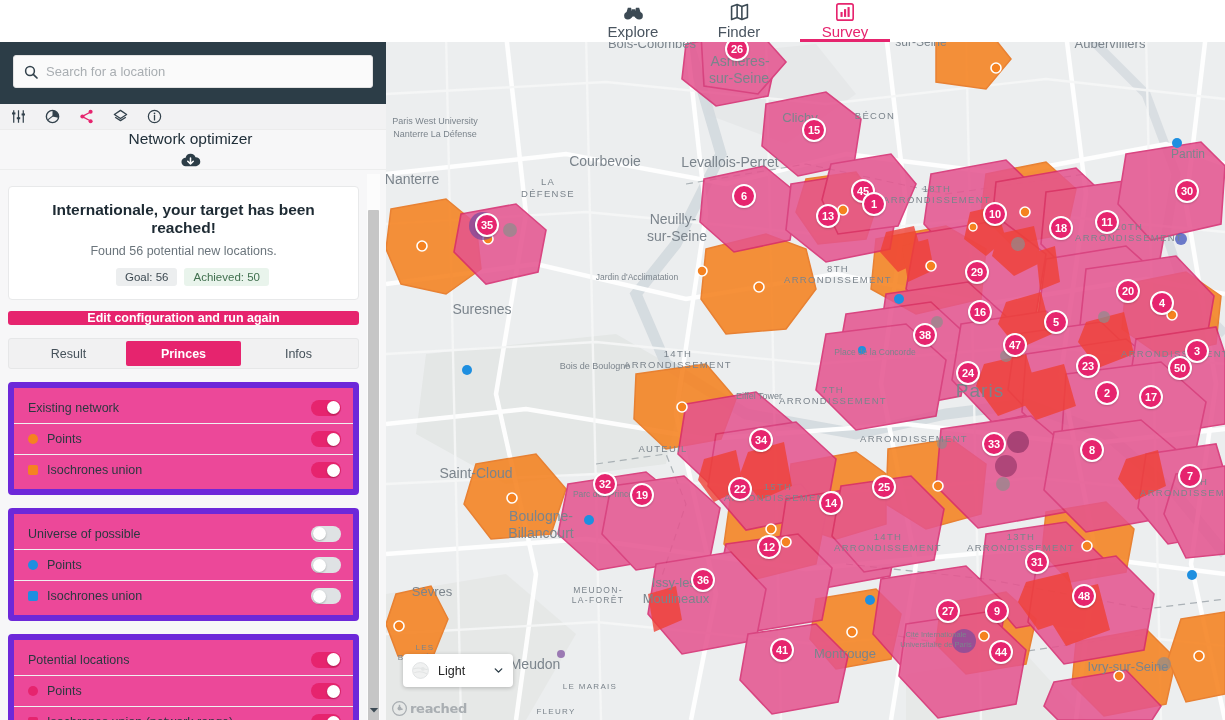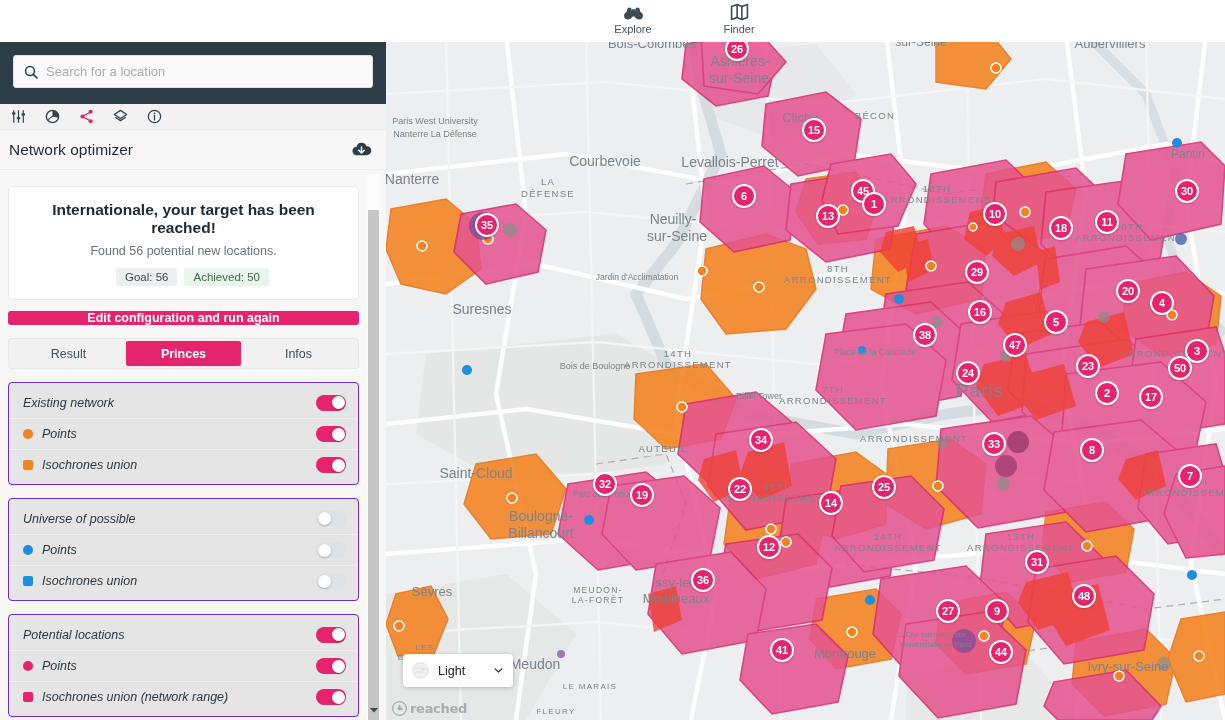--- a/index.html
+++ b/index.html
@@ -23,21 +23,21 @@
   .brand .dot { color: #e6246e; }
   .navgroup {
     position: absolute; left: 580px; top: 0; height: 42px;
     display: flex; align-items: flex-start; gap: 0;
   }
   .navitem {
     width: 106px; height: 42px; padding-top: 2px;
     display: flex; flex-direction: column; align-items: center; gap: 1px;
     cursor: pointer; position: relative;
   }
-  .navitem .nav-label { font-size: 11px; color: #4a5560; }
+  .navitem .nav-label { font-size: 15px; color: #4a5560; }
   .navitem.active .nav-label { color: #e6246e; }
   .navitem.active::after {
     content: ""; position: absolute; left: 8px; right: 8px; bottom: 0;
     height: 3px; background: #e6246e;
   }
   .navicon { height: 20px; display: flex; align-items: center; justify-content: center; }
 
   
   .sidebar {
     position: absolute; left: 0; top: 42px; width: 386px; height: 678px;
@@ -58,21 +58,21 @@
   .search-box input::placeholder { color: #a9aeb2; }
 
   .tool-row {
     height: 26px; background: #f2f2f3; display: flex; align-items: center;
     padding-left: 11px; gap: 19px; border-bottom: 1px solid #ececec;
   }
   .tool-icon { cursor: pointer; display: flex; align-items: center; }
 
   .panel-head {
     height: 40px; display: flex; align-items: center; justify-content: space-between;
-    padding: 0 14px 0 9px; background: #f7f7f8; border-bottom: 1px solid #eceded;
+    padding: 0 14px 0 9px; background: #f7f7f8; border-bottom: 1px solid #eceded; flex-direction: column;
   }
   .panel-title { font-size: 15.5px; color: #21303a; }
 
   .scroll-area {
     position: absolute; top: 130px; left: 0; width: 386px; height: 590px;
     overflow: hidden; padding: 0 0 0 0;
   }
   .scroll-inner { width: 372px; padding: 14px 0 0 8px; }
 
   .result-card {
@@ -98,22 +98,22 @@
     background: #f1f1f2; border: 1px solid #e6e7e8; border-radius: 3px;
     display: flex; align-items: center; padding: 2px;
   }
   .tab {
     flex: 1; height: 25px; display: flex; align-items: center; justify-content: center;
     font-size: 12.5px; color: #45515a; cursor: pointer; border-radius: 2px;
   }
   .tab.active { background: #e6246e; color: #fff; font-weight: bold; }
 
   .layer-group {
-    width: 351px; margin-top: 13px; background: #e5e5e5;
-    border: 1px solid #6d28d9; border-radius: 4px; padding: 4px 0; font-style: italic;
+    width: 351px; margin-top: 13px; background: #ec4899;
+    border: 6px solid #6d28d9; border-radius: 4px; padding: 4px 0;
   }
   .layer-row {
     height: 31px; display: flex; align-items: center; justify-content: space-between;
     padding: 0 12px 0 14px;
   }
   .layer-row.sub { border-top: 1px solid #f0f0f1; }
   .layer-left { display: flex; align-items: center; gap: 9px; }
   .layer-label { font-size: 12.5px; color: #2c3840; }
   .layer-label.head { font-size: 12.5px; color: #2c3840; }
   .dot-swatch { width: 10px; height: 10px; border-radius: 50%; display: inline-block; }
@@ -512,20 +512,31 @@
       <div class="navitem">
         <span class="navicon">
           <svg width="19" height="18" viewBox="0 0 24 22">
             <path d="M2 4 L9 1.5 L15 4 L22 1.5 L22 18 L15 20.5 L9 18 L2 20.5 Z" fill="none" stroke="#3c4a54" stroke-width="2" stroke-linejoin="round"></path>
             <path d="M9 1.5 L9 18 M15 4 L15 20.5" stroke="#3c4a54" stroke-width="2"></path>
           </svg>
         </span>
         <span class="nav-label">Finder</span>
       </div>
 
+      <div class="navitem active">
+        <span class="navicon">
+          <svg width="18" height="18" viewBox="0 0 22 22">
+            <rect x="1" y="1" width="20" height="20" rx="2.5" fill="none" stroke="#e6246e" stroke-width="2"></rect>
+            <rect x="5.5" y="11" width="2.6" height="6" fill="#e6246e"></rect>
+            <rect x="9.8" y="7.5" width="2.6" height="9.5" fill="#e6246e"></rect>
+            <rect x="14.1" y="5" width="2.6" height="12" fill="#e6246e"></rect>
+          </svg>
+        </span>
+        <span class="nav-label">Survey</span>
+      </div>
     </div>
   </div>
 
   <div class="sidebar">
 
     <div class="search-wrap">
       <div class="search-box">
         <svg width="16" height="16" viewBox="0 0 24 24">
           <circle cx="10.5" cy="10.5" r="6.6" fill="none" stroke="#33424c" stroke-width="2.3"></circle>
           <path d="M15.4 15.4 L21 21" stroke="#33424c" stroke-width="2.6" stroke-linecap="round"></path>

